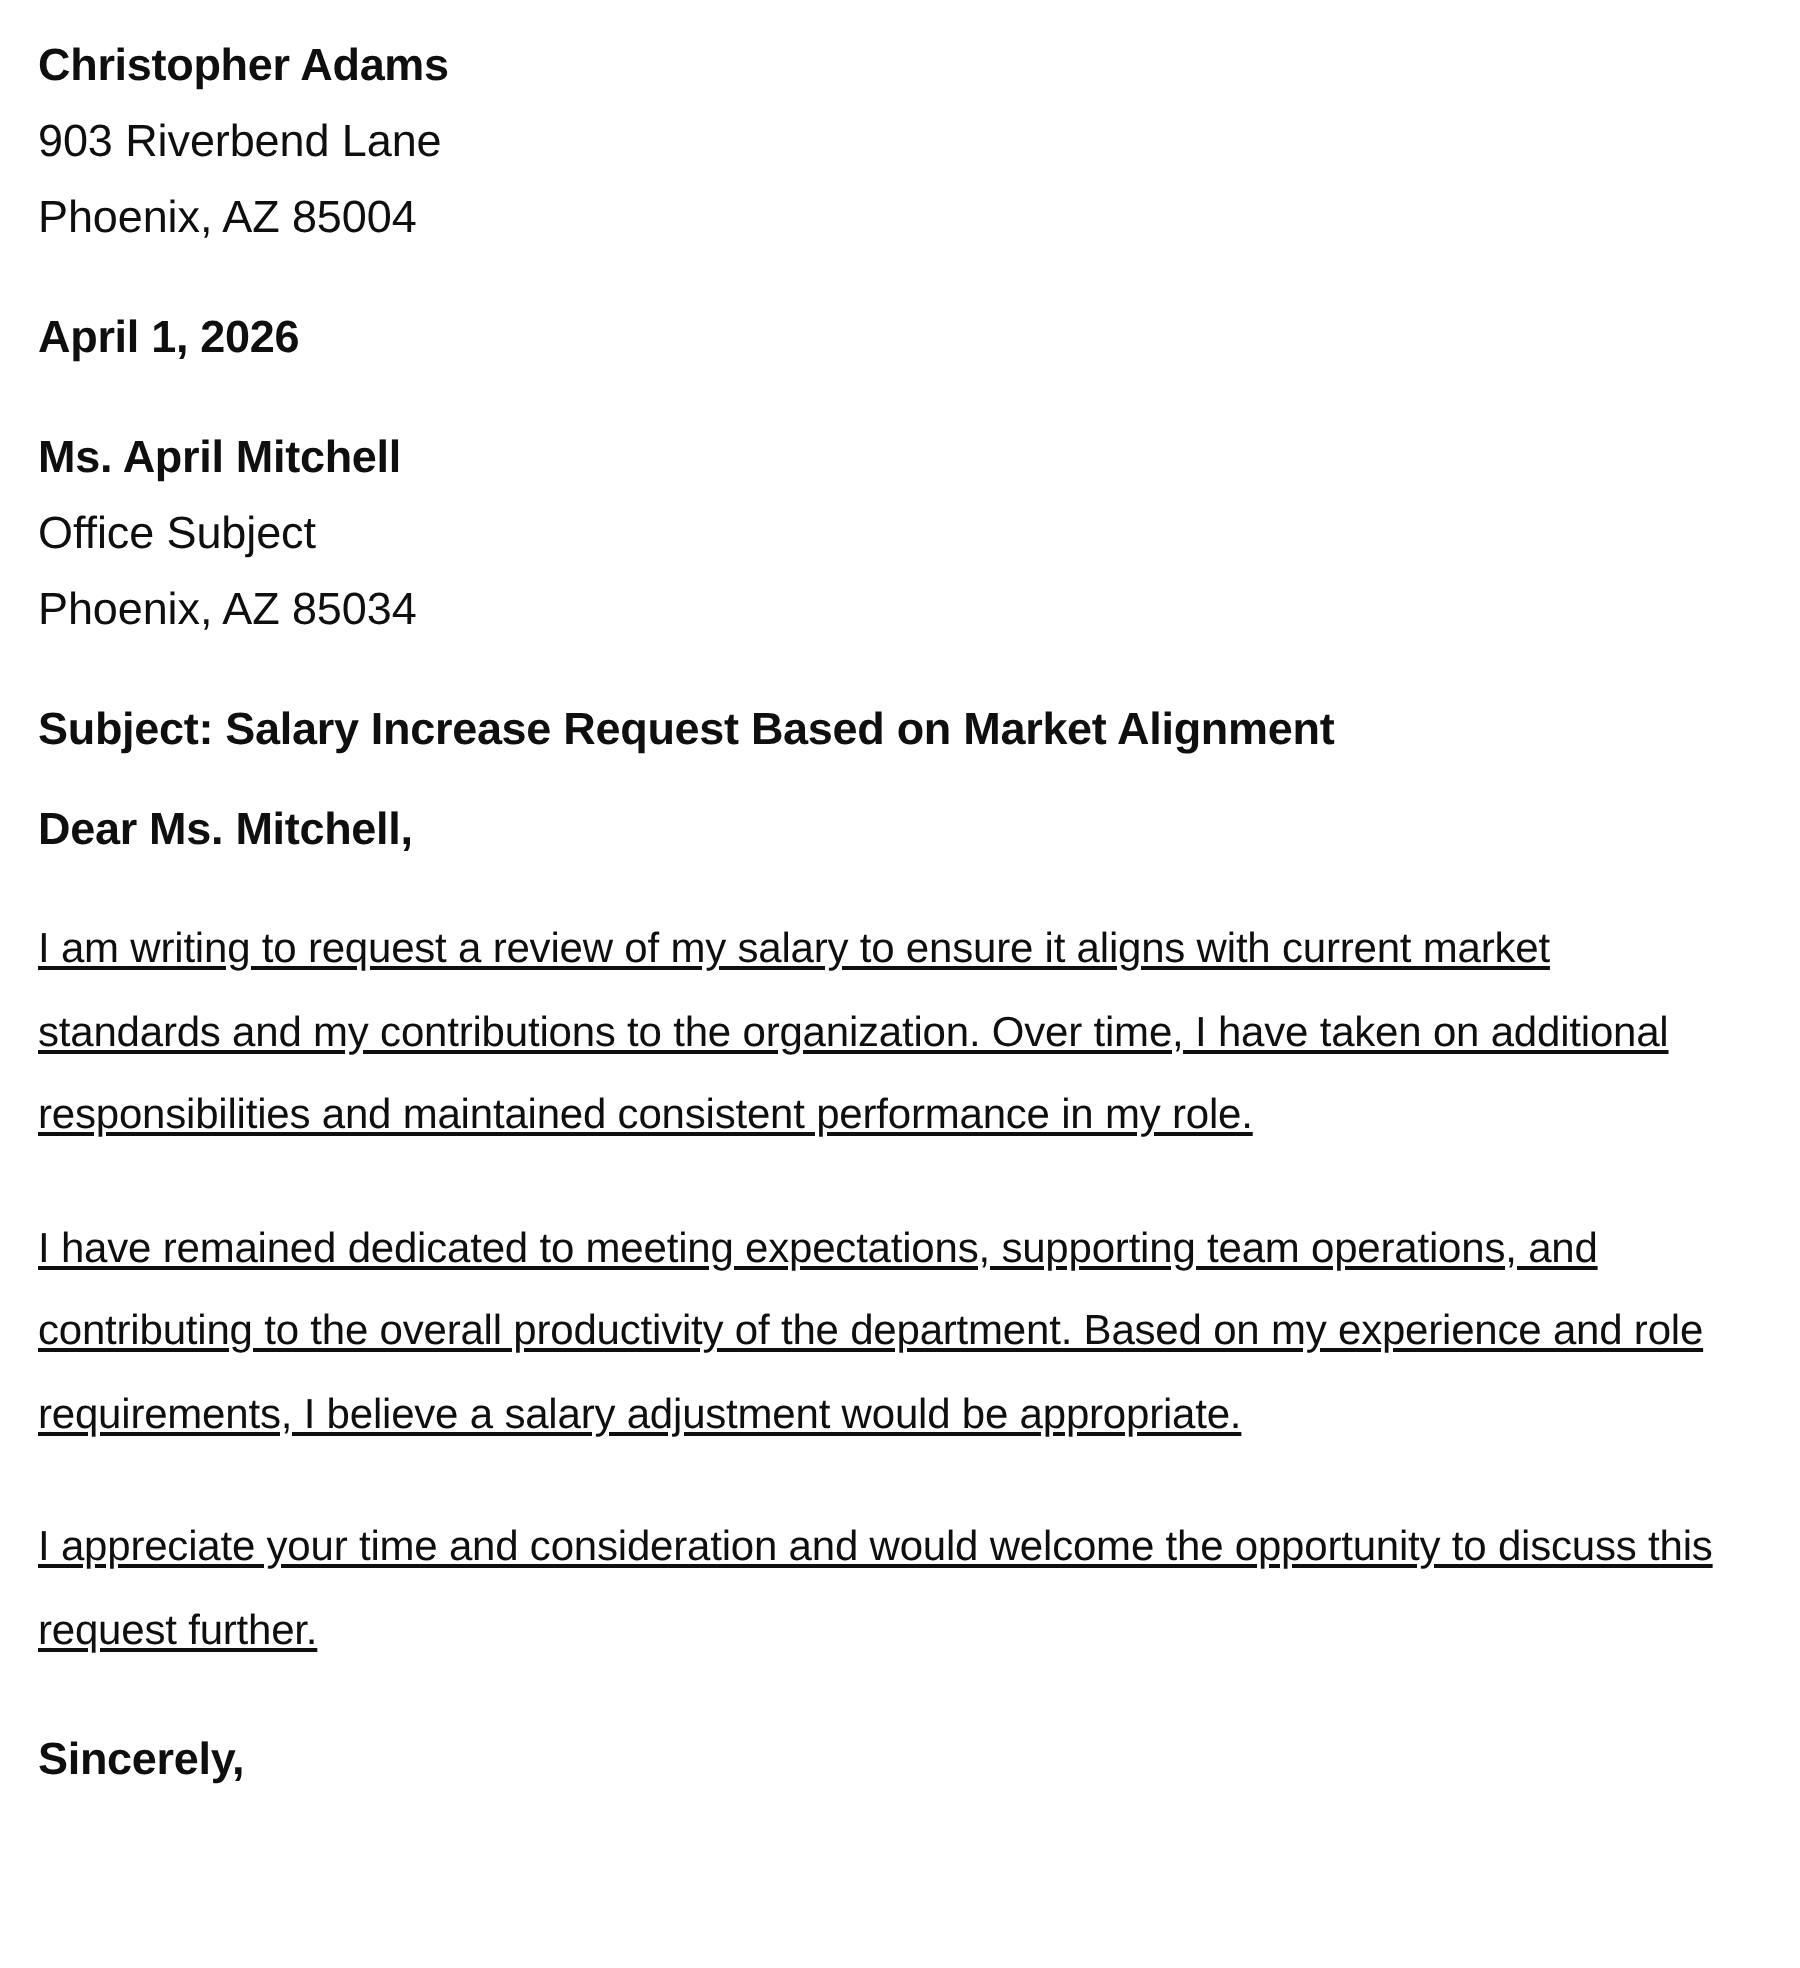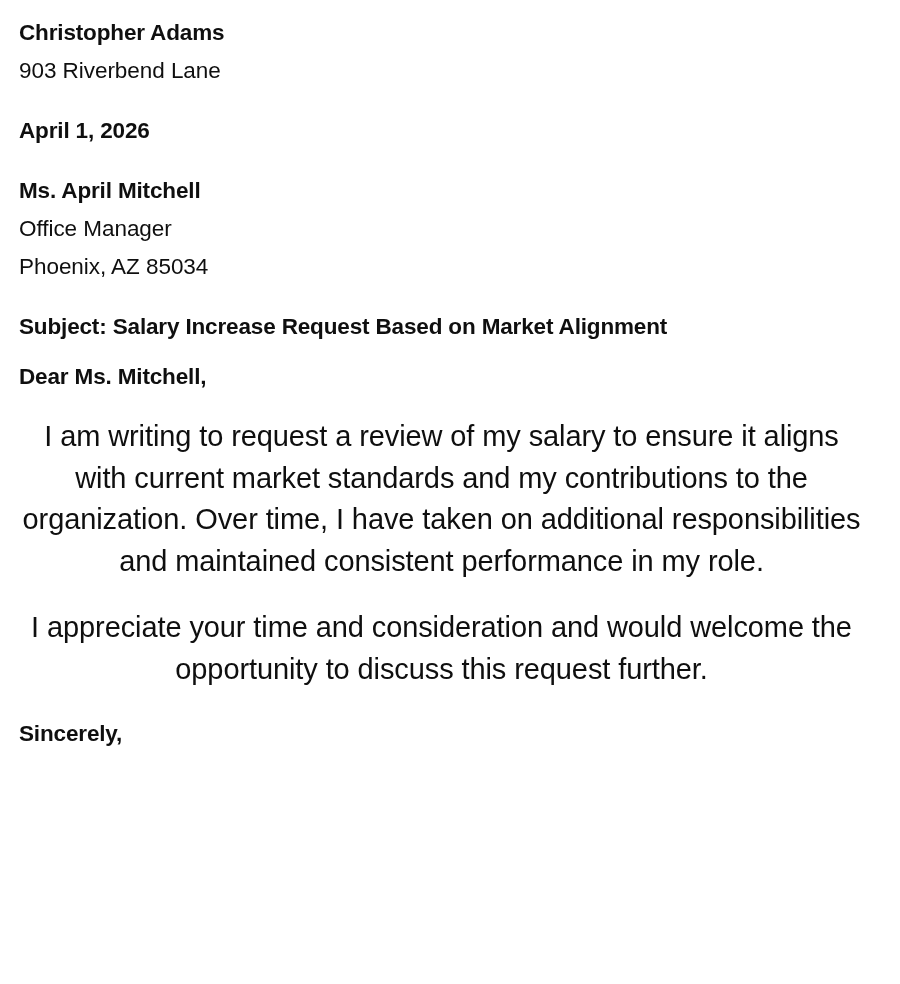--- a/index.html
+++ b/index.html
@@ -33,67 +33,72 @@
     font-size: 22.5px;
     line-height: 38px;
     letter-spacing: -0.05px;
     white-space: pre-wrap;
   }
   .line.bold {
     font-weight: 700;
     letter-spacing: -0.15px;
   }
   .para {
-    font-size: 29px;
+    font-size: 21px;
     line-height: 41.5px;
     letter-spacing: -0.1px;
     max-width: 846px;
-    text-align: center;
+    text-align: left;
     margin: 0;
+    text-decoration: underline;
   }
   .block.sender   { margin-bottom: 22px; }
   .block.date     { margin-bottom: 22px; }
   .block.recipient{ margin-bottom: 22px; }
   .block.subject  { margin-bottom: 12px; }
   .block.greeting { margin-bottom: 20px; }
   .block.para-block { margin-bottom: 25px; }
   .block.closing  { margin-bottom: 0; }
 </style>
 </head>
 <body>
 
 <div class="letter">
 
   <div class="block sender">
     <div class="line bold">Christopher Adams</div>
     <div class="line">903 Riverbend Lane</div>
+    <div class="line">Phoenix, AZ 85004</div>
   </div>
 
   <div class="block date">
     <div class="line bold">April 1, 2026</div>
   </div>
 
   <div class="block recipient">
     <div class="line bold">Ms. April Mitchell</div>
-    <div class="line">Office Manager</div>
+    <div class="line">Office Subject</div>
     <div class="line">Phoenix, AZ 85034</div>
   </div>
 
   <div class="block subject">
     <div class="line bold">Subject: Salary Increase Request Based on Market Alignment</div>
   </div>
 
   <div class="block greeting">
     <div class="line bold">Dear Ms. Mitchell,</div>
   </div>
 
   <div class="block para-block">
     <p class="para">I am writing to request a review of my salary to ensure it aligns with current market standards and my contributions to the organization. Over time, I have taken on additional responsibilities and maintained consistent performance in my role.</p>
   </div>
 
+  <div class="block para-block">
+    <p class="para">I have remained dedicated to meeting expectations, supporting team operations, and contributing to the overall productivity of the department. Based on my experience and role requirements, I believe a salary adjustment would be appropriate.</p>
+  </div>
 
   <div class="block para-block">
     <p class="para">I appreciate your time and consideration and would welcome the opportunity to discuss this request further.</p>
   </div>
 
   <div class="block closing">
     <div class="line bold">Sincerely,</div>
 
   </div>
 

